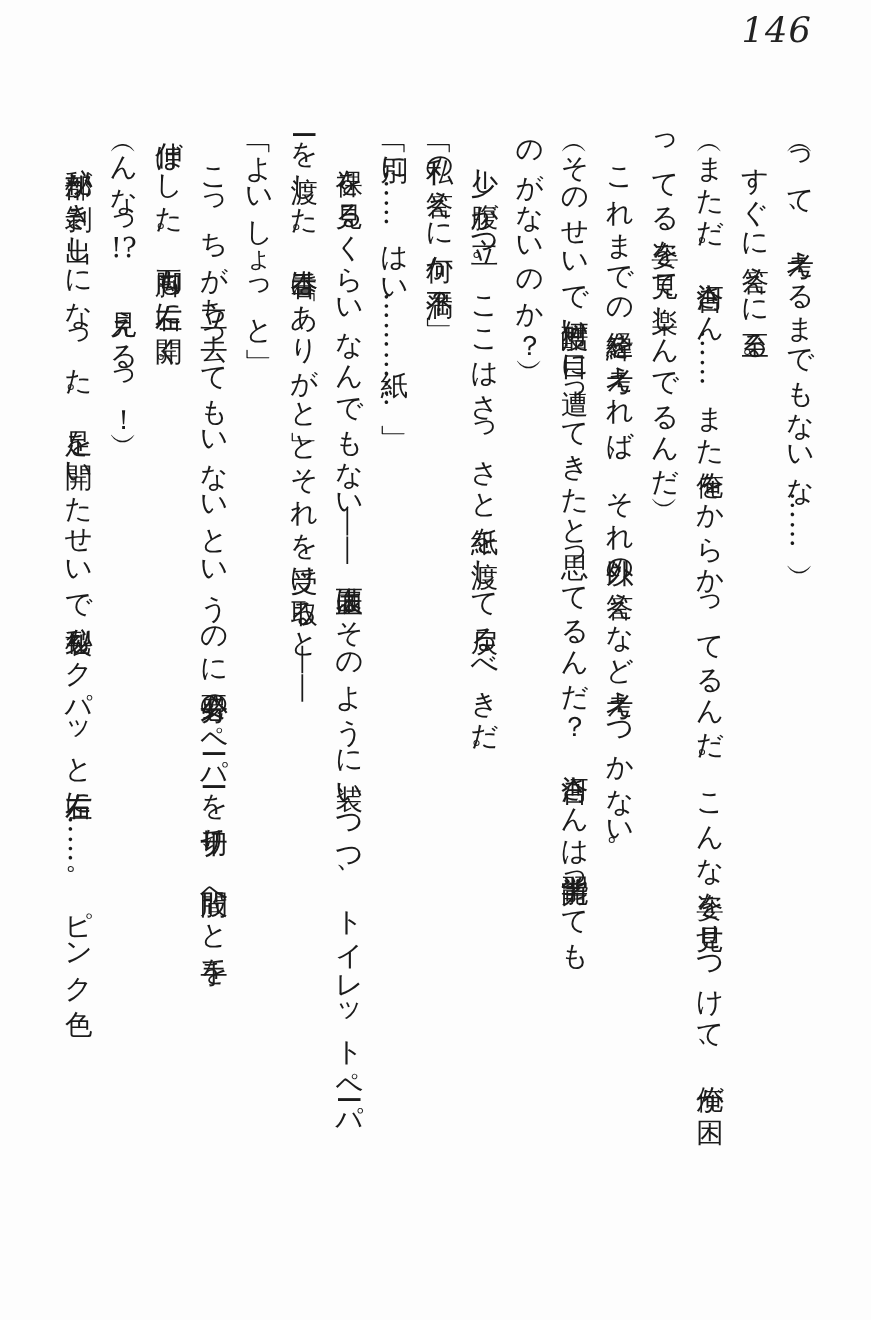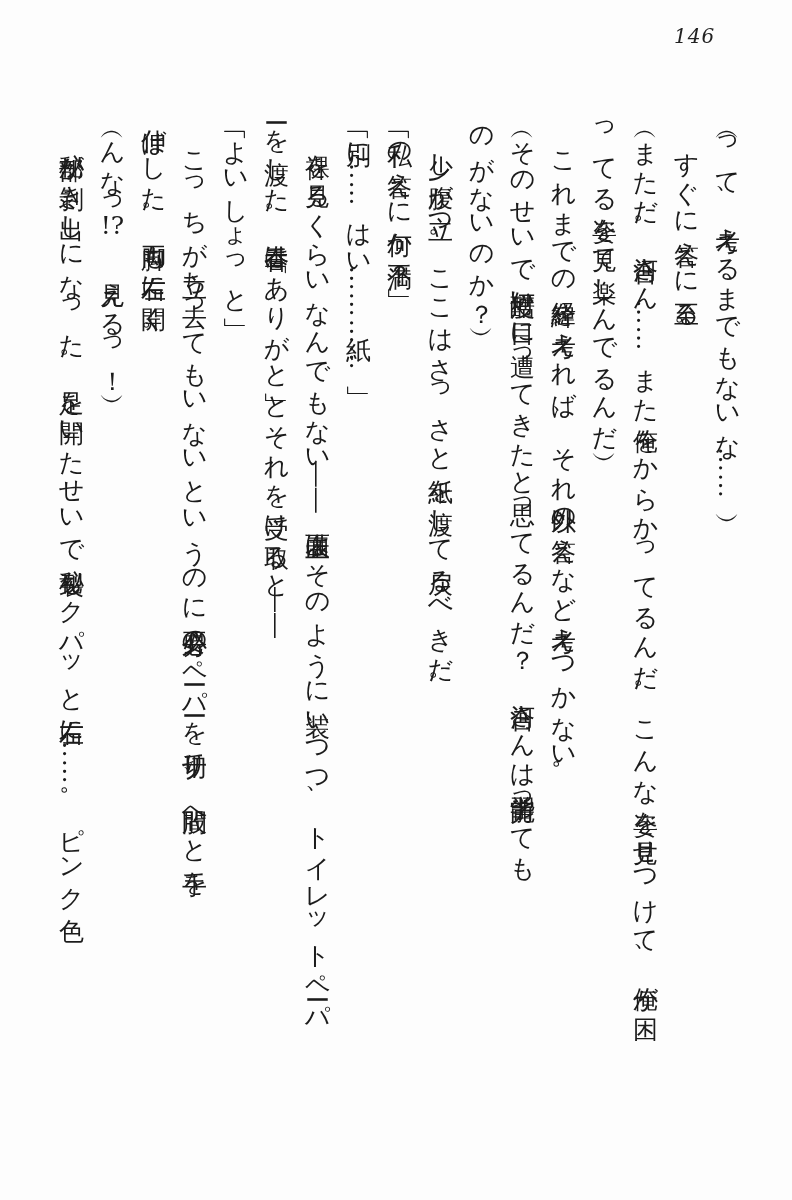--- a/index.html
+++ b/index.html
@@ -11,23 +11,23 @@
     position: relative;
     width: 792px;
     height: 1200px;
     background: #fdfdfd;
     overflow: hidden;
     font-family: "DejaVu Serif", "Liberation Serif", serif;
     color: #1b1b1b;
   }
   .page-number {
     position: absolute;
-    top: 24px;
+    top: 8px;
     left: 674px;
-    font-size: 20px;
+    font-size: 32px;
     font-style: italic;
     letter-spacing: 1px;
     color: #222222;
   }
   .text-block {
     position: absolute;
     top: 110px;
     right: 44px;
     height: 990px;
     writing-mode: vertical-rl;

